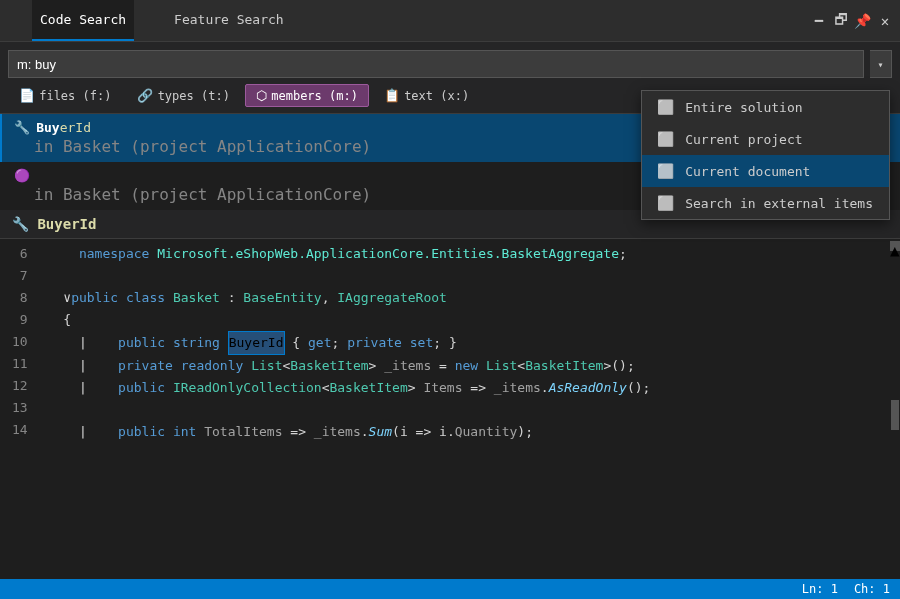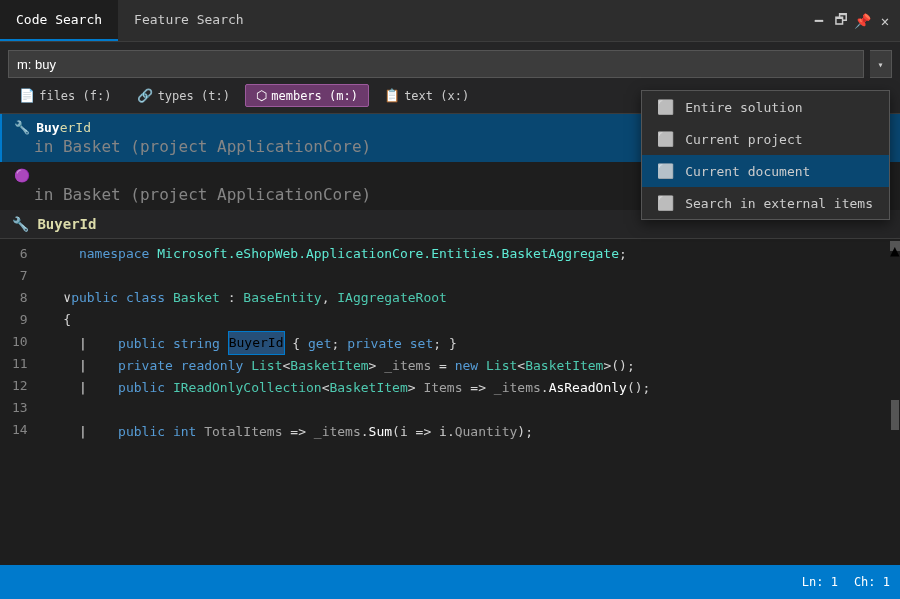--- a/index.html
+++ b/index.html
@@ -15,27 +15,28 @@
     
     .title-bar {
       background: #2d2d2d;
       height: 42px;
       display: flex;
       align-items: stretch;
       border-bottom: 1px solid #3c3c3c;
       position: relative;
     }
     .tab {
-      padding: 0 16px;
+      padding: 0 8px;
       display: flex;
       align-items: center;
       font-size: 13px;
       cursor: pointer;
       color: #cccccc;
       border-bottom: 2px solid transparent;
+      margin-left: 32px;
     }
     .tab.active {
       background: #1e1e1e;
       color: #ffffff;
       border-bottom: 2px solid #007acc;
     }
     .title-bar-actions {
       margin-left: auto;
       display: flex;
       align-items: center;
@@ -215,28 +216,28 @@
       padding: 4px 8px;
       font-family: Consolas, monospace;
       font-size: 13px;
       line-height: 22px;
       overflow: hidden;
     }
 
     .code-line {
       white-space: pre;
       display: flex;
-      align-items: flex-end;
+      align-items: center;
     }
 
     .kw { color: #569cd6; }
     .kw2 { color: #4ec9b0; }
     .ns { color: #5eead4; }
     .plain { color: #d4d4d4; }
-    .method { color: #ffffff; }
+    .method { color: #7dd3fc; font-style: italic; }
     .param { color: #a3a3a3; }
     .highlight-word { background: #264f78; border: 1px solid #007acc; }
 
     
     .scrollbar-v {
       width: 10px;
       background: #1e1e1e;
       display: flex;
       flex-direction: column;
       align-items: center;
@@ -244,21 +245,21 @@
       gap: 4px;
     }
     .scrollbar-btn {
       width: 10px;
       height: 10px;
       background: #555;
       cursor: pointer;
     }
 
     .status-bar {
-      height: 34px;
+      height: 20px;
       background: #007acc;
       display: flex;
       align-items: center;
       padding: 0 10px;
       justify-content: flex-end;
       gap: 16px;
       position: absolute;
       bottom: 0;
       left: 0;
       right: 0;

